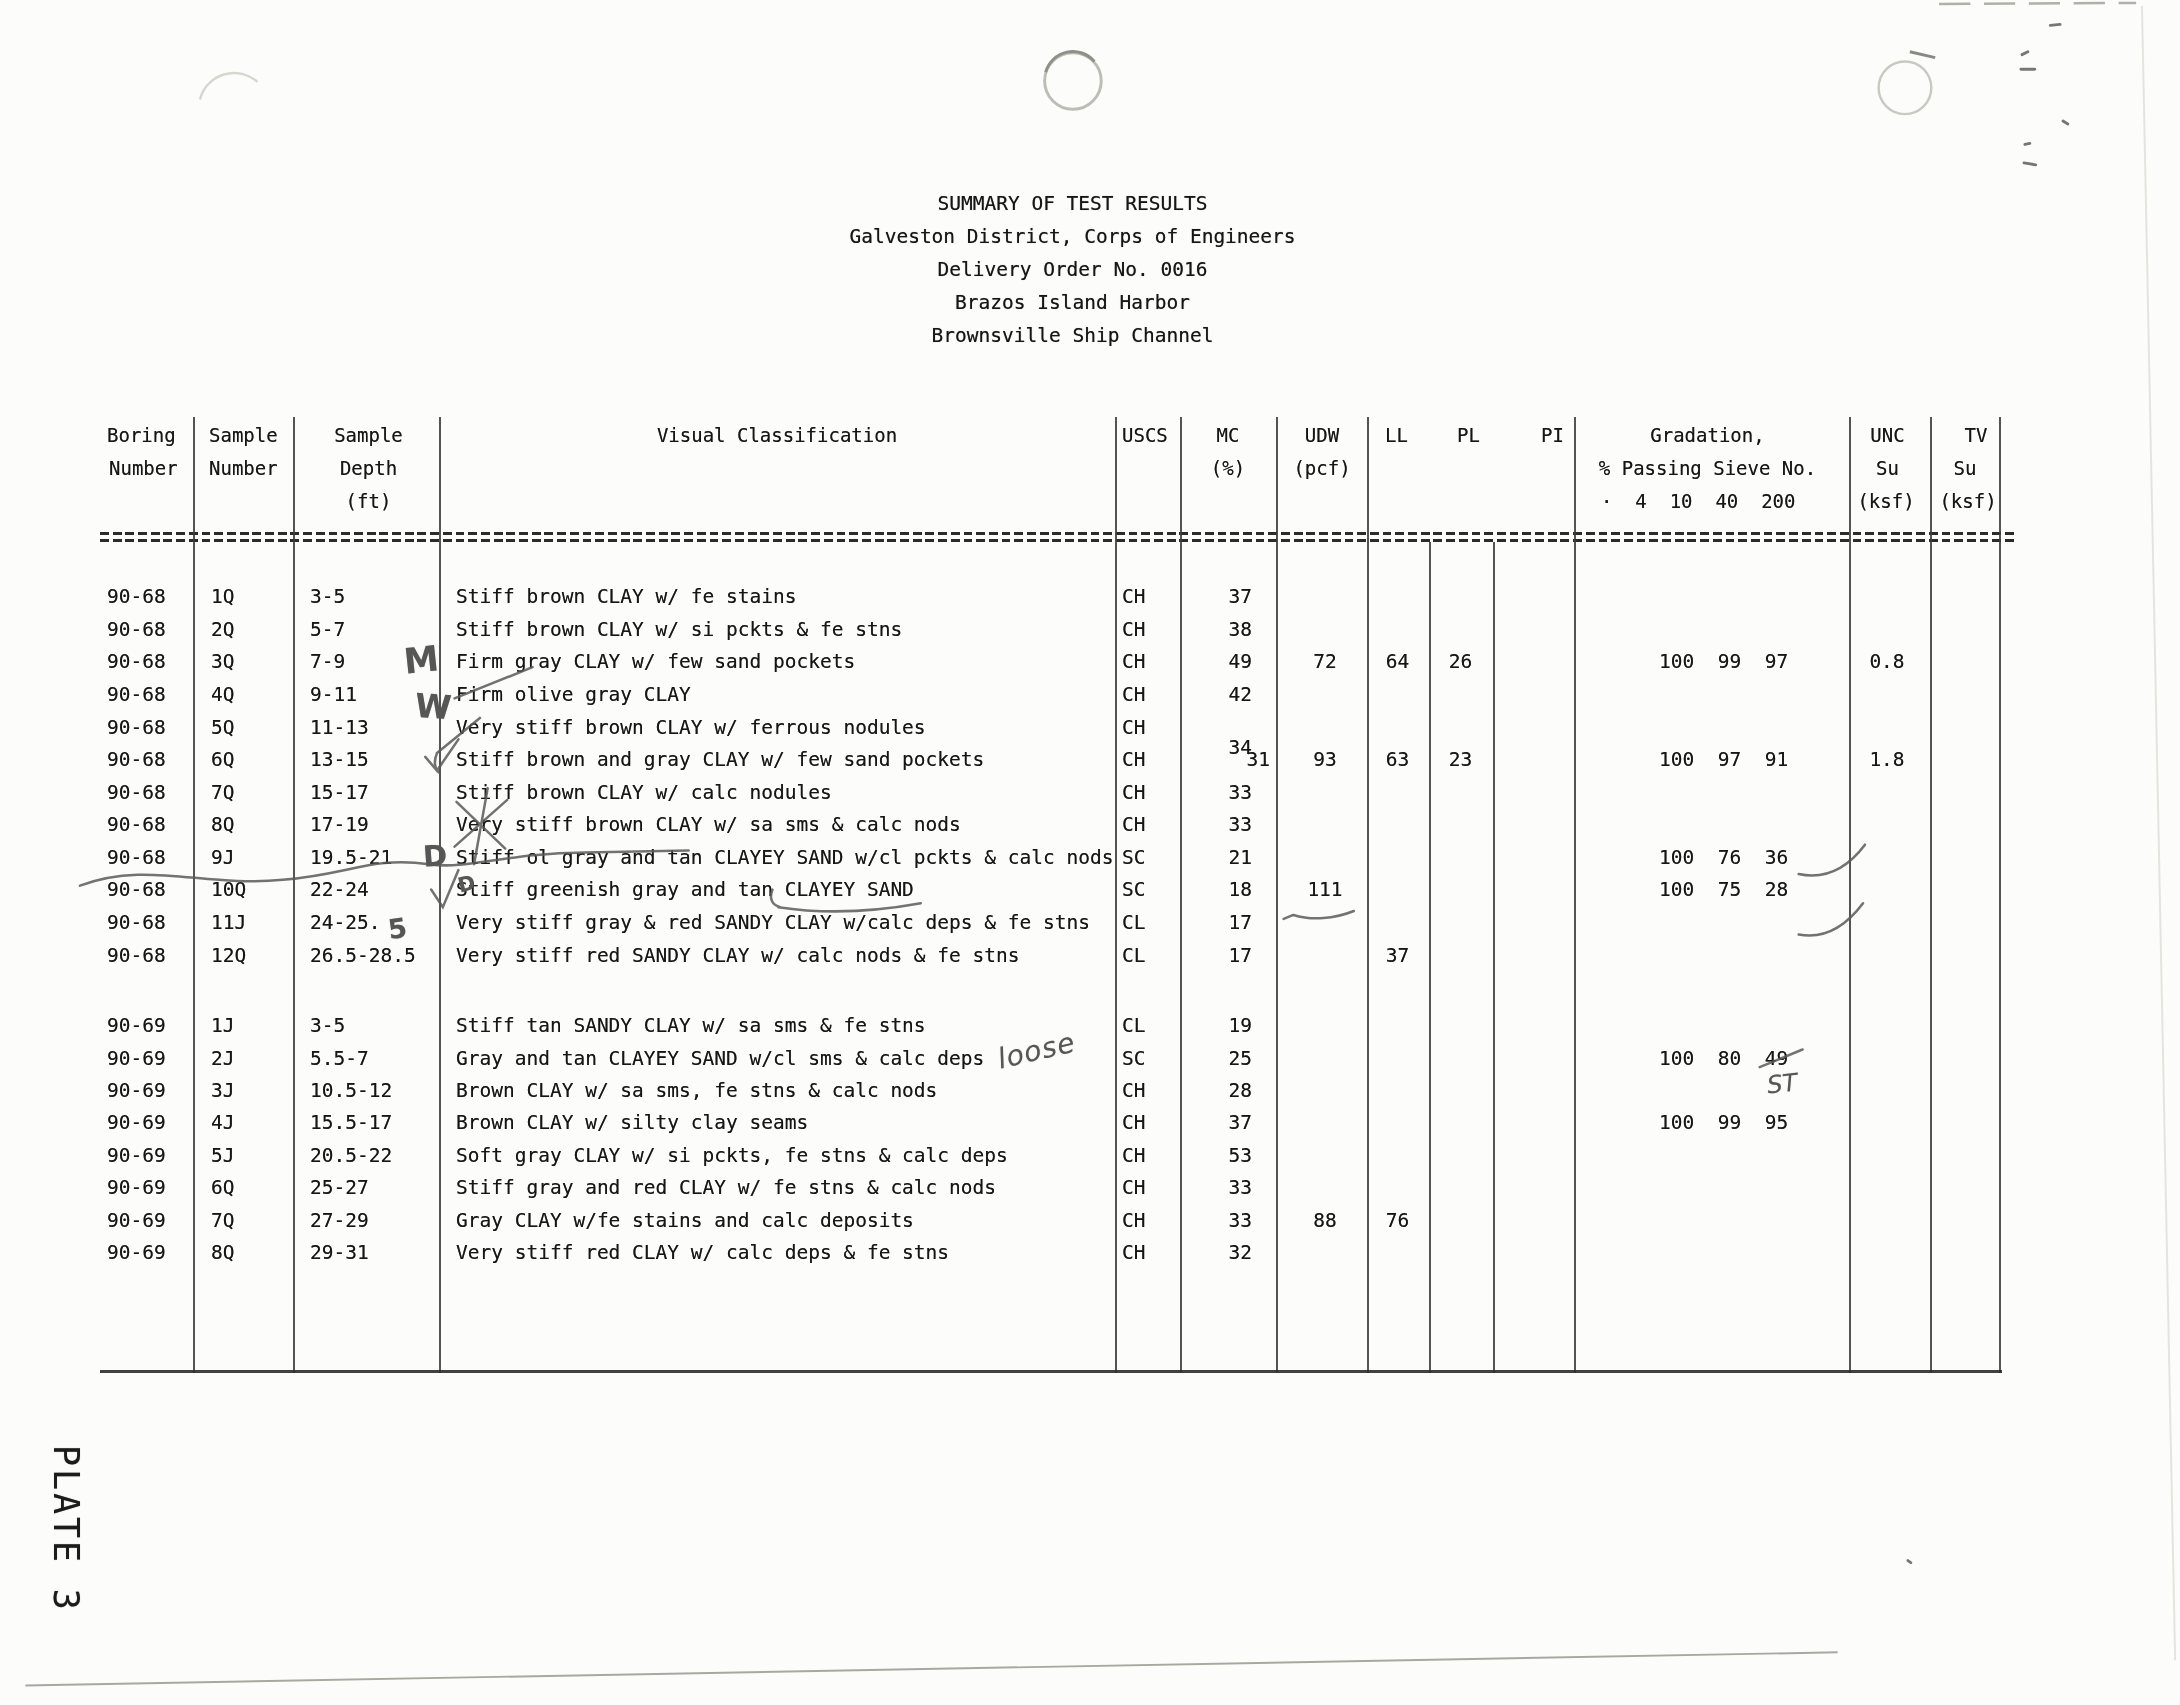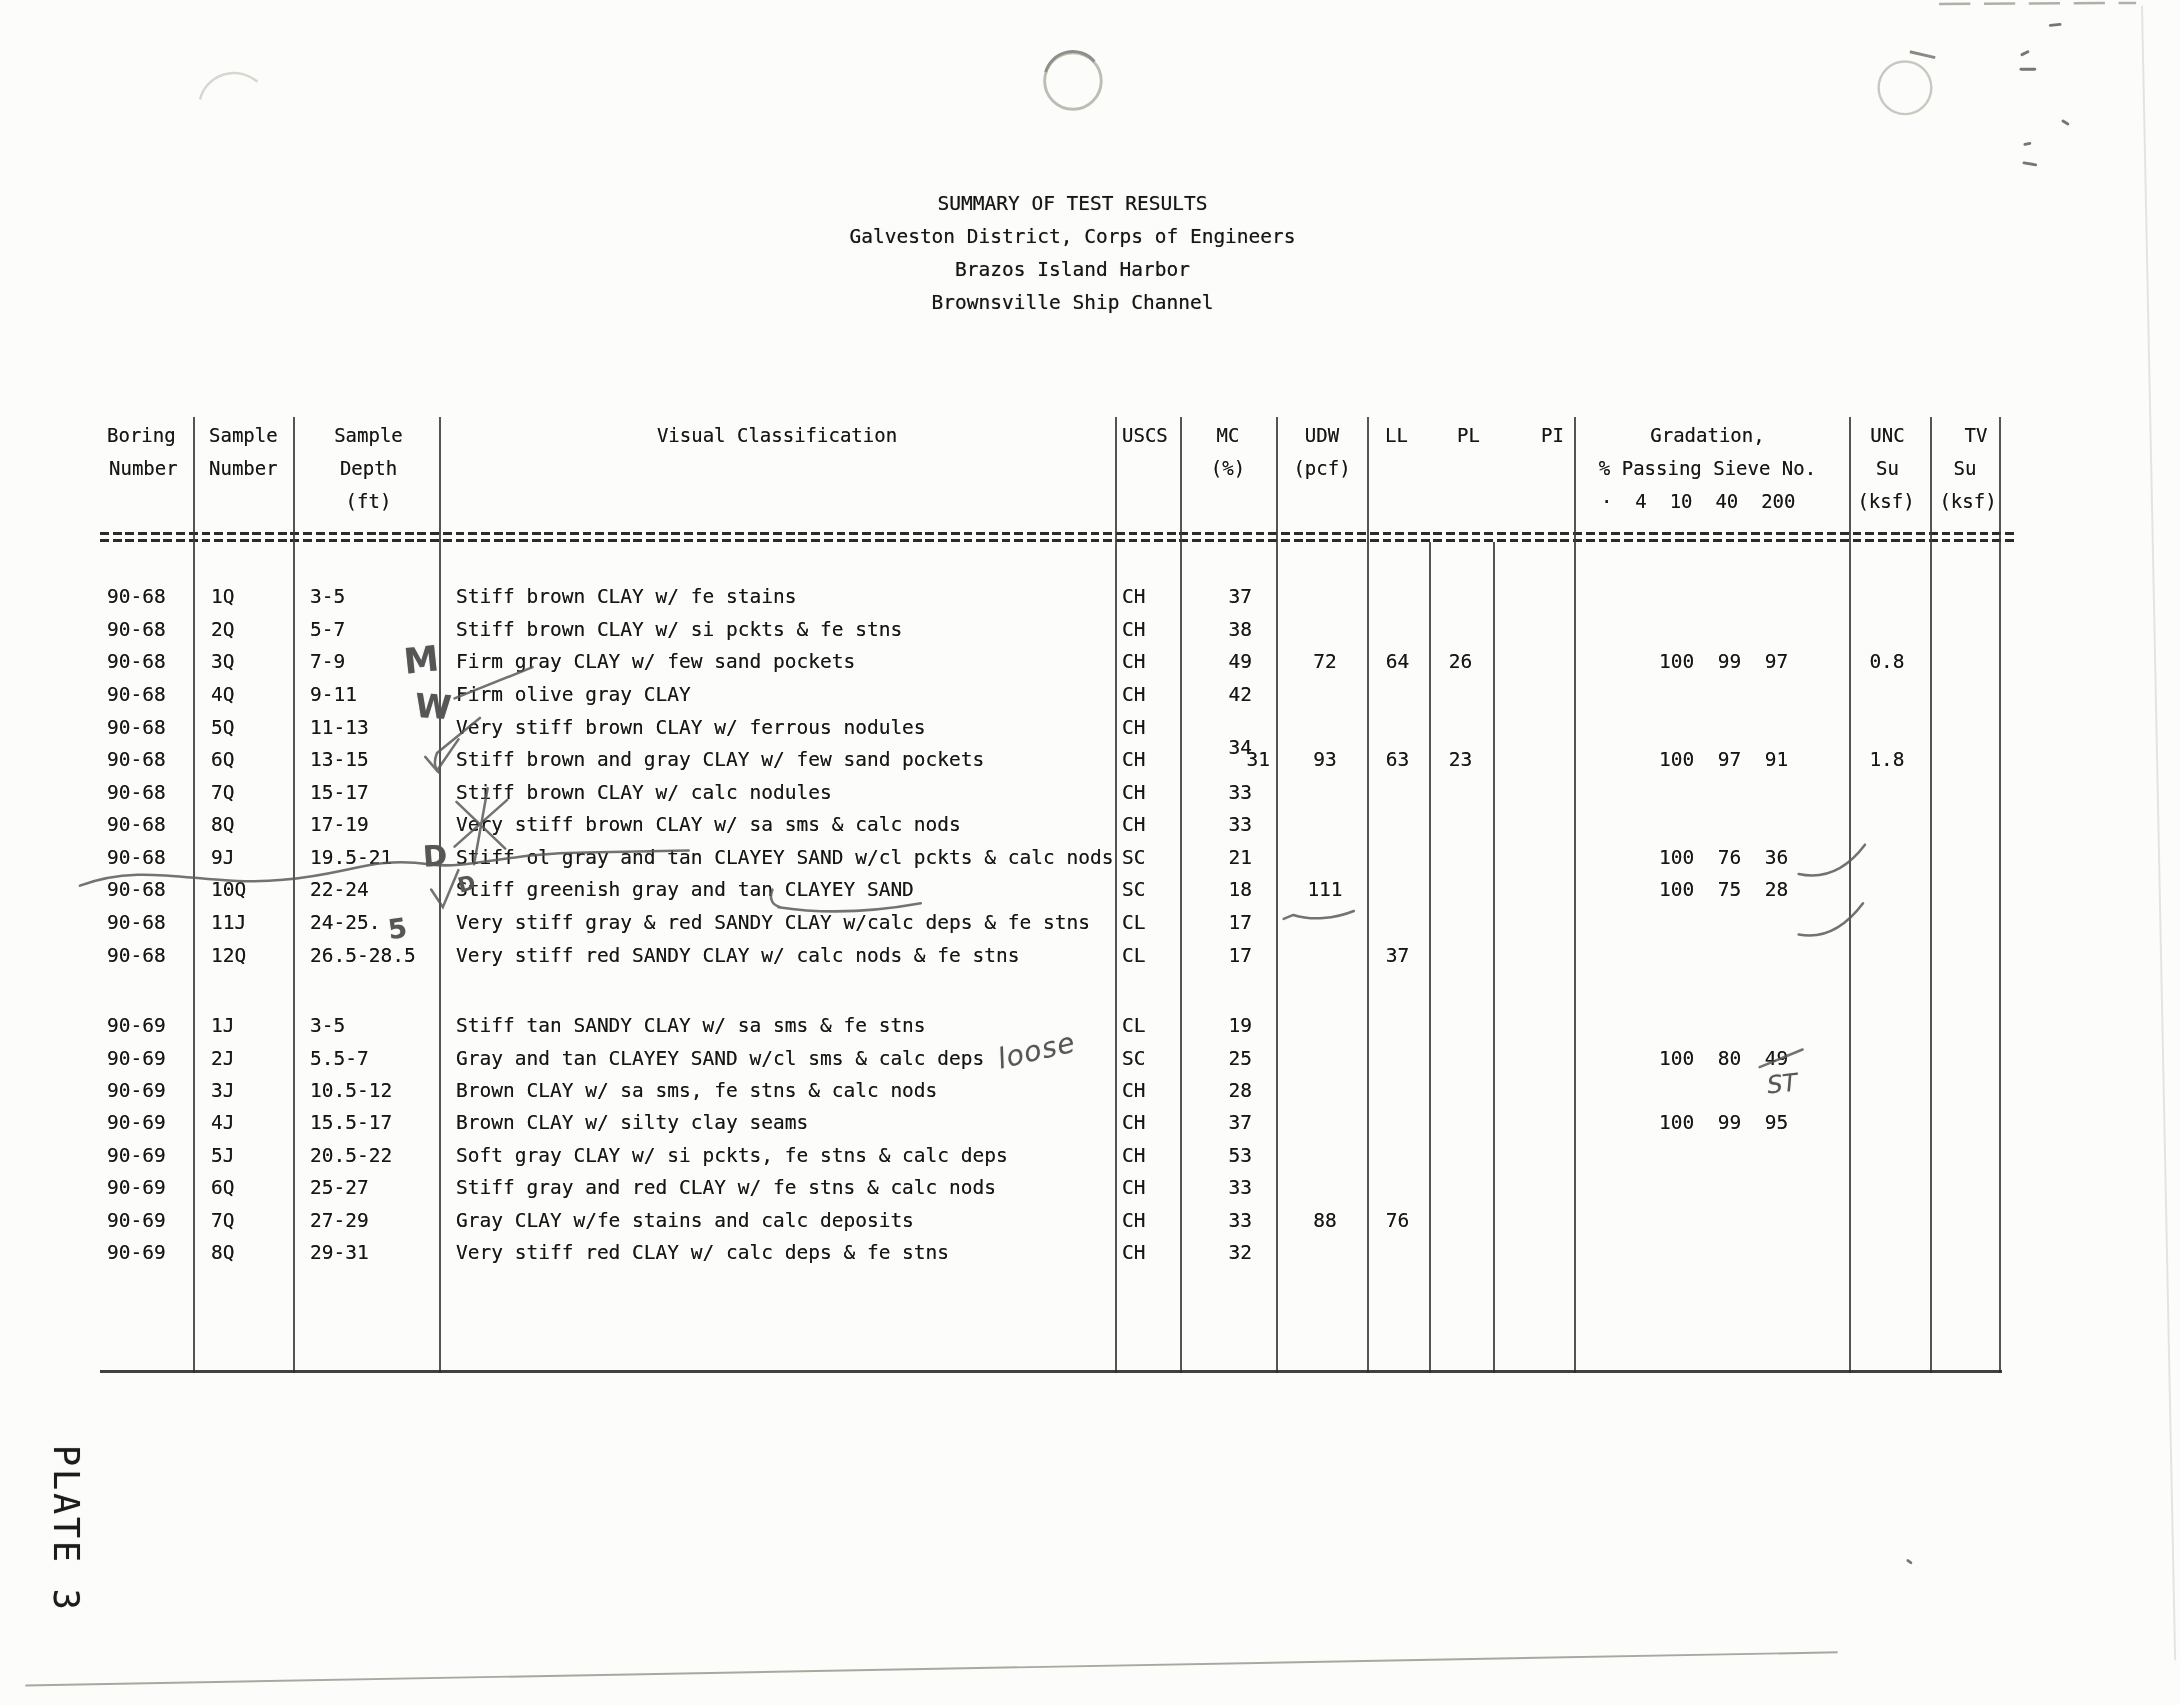--- a/index.html
+++ b/index.html
@@ -40,20 +40,21 @@
   svg.overlay{position:absolute;left:0;top:0;pointer-events:none;}
 </style>
 </head>
 <body>
 
 <div class="page">
 
   <div class="title-block">
     <div>SUMMARY OF TEST RESULTS</div>
     <div>Galveston District, Corps of Engineers</div>
+    <div>Delivery Order No. 0016</div>
     <div>Brazos Island Harbor</div>
     <div>Brownsville Ship Channel</div>
   </div>
 
   <div class="t" style="left:107px;top:419px;">Boring</div>
   <div class="t" style="left:109px;top:452px;">Number</div>
   <div class="t" style="left:209px;top:419px;">Sample</div>
   <div class="t" style="left:209px;top:452px;">Number</div>
   <div class="t ctr" style="left:310px;top:419px;width:117px;">Sample</div>
   <div class="t ctr" style="left:310px;top:452px;width:117px;">Depth</div>

